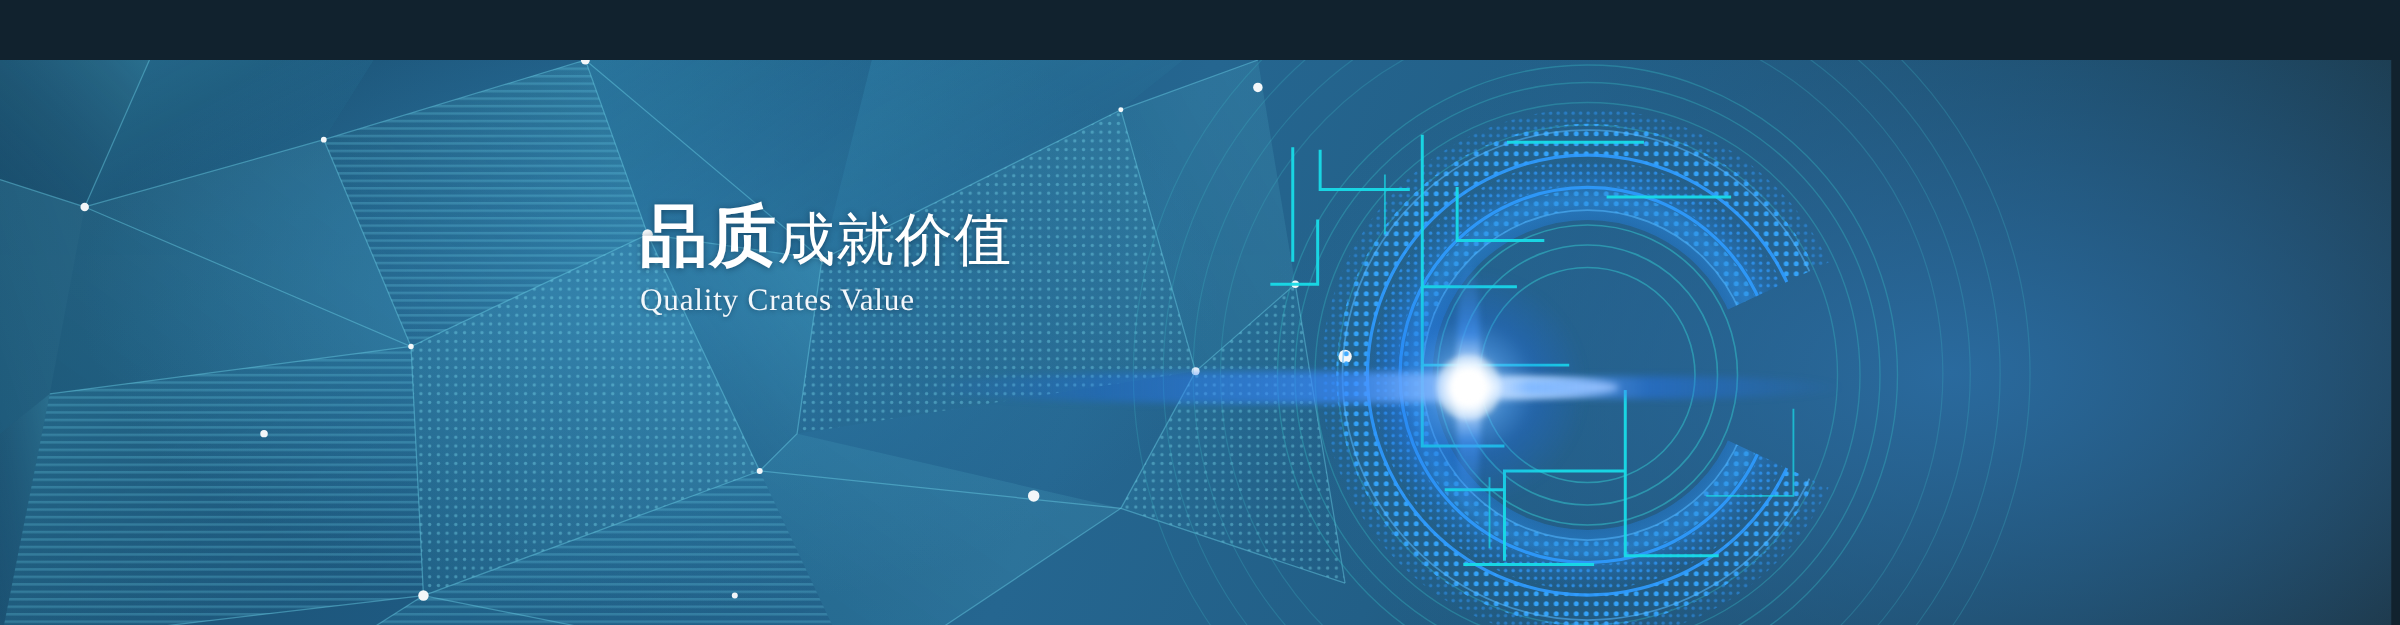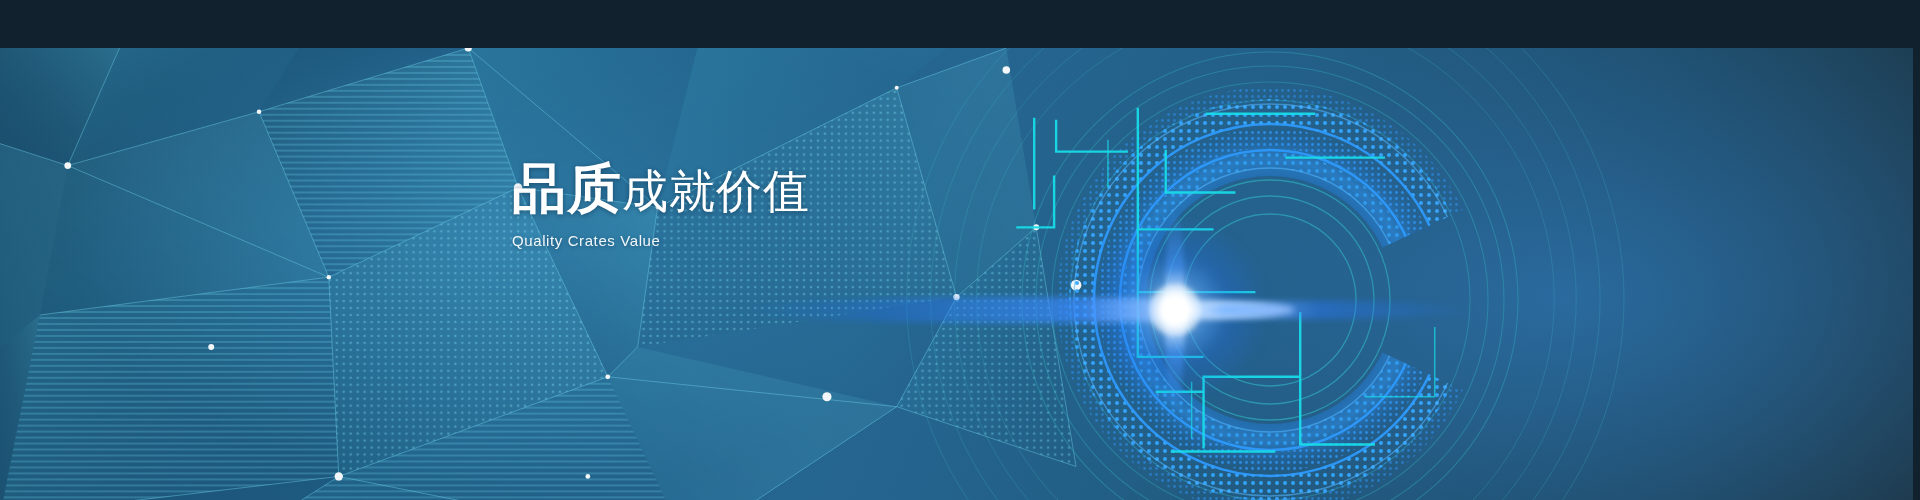--- a/index.html
+++ b/index.html
@@ -86,25 +86,25 @@
     font-size:52px;
     line-height:58px;
     letter-spacing:1px;
     font-family:"DejaVu Sans","Liberation Sans",sans-serif;
     text-shadow:0 1px 5px rgba(4,26,48,.45);
   }
   .cjk .lead{font-weight:bold;font-size:54px;}
   .cjk .tail{font-weight:normal;font-size:46px;}
   .eng{
     color:#f2f7fb;
-    font-size:15px;
+    font-size:25px;
     line-height:30px;
     margin-top:6px;
     letter-spacing:.6px;
-    font-family:Liberation Sans, sans-serif;
+    font-family:Liberation Serif, serif;
     text-shadow:0 1px 4px rgba(4,26,48,.40);
   }
 </style>
 </head>
 <body>
 
 <div id="banner">
 
   <svg class="layer" id="poly" viewBox="0 0 1920 500" preserveAspectRatio="none">
     <defs>

